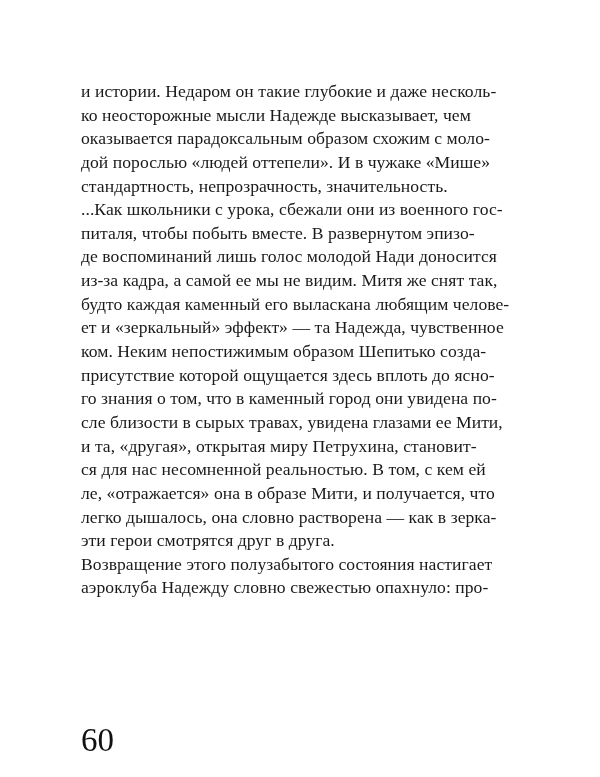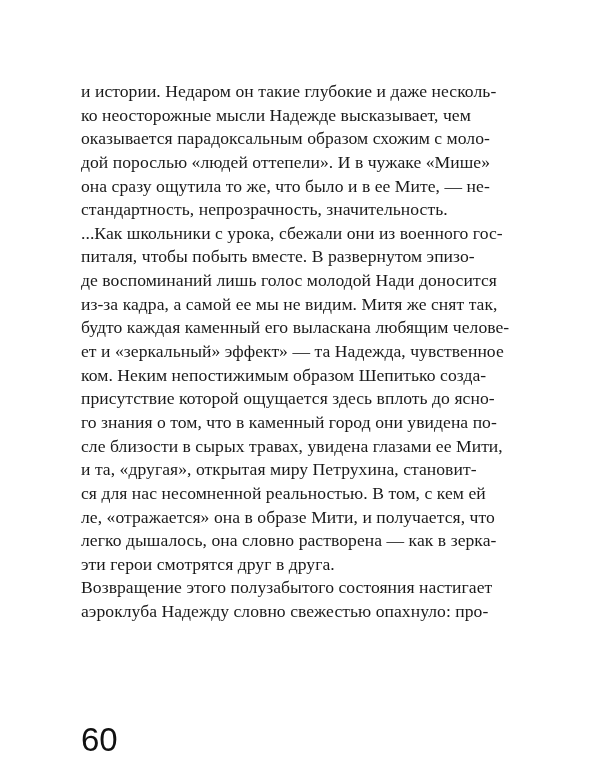--- a/index.html
+++ b/index.html
@@ -11,32 +11,31 @@
     position: absolute; left: 81px; top: 80px; width: 440px;
   }
   .line {
     display: block; white-space: nowrap;
     font-size: 17.6px; line-height: 23.65px; height: 23.65px;
     letter-spacing: 0.05px;
   }
   .page-number {
     position: absolute; left: 81px; top: 722px;
     font-size: 33px; line-height: 36px; color: #111;
-    font-family: Liberation Sans, sans-serif;
+    font-family: Liberation Serif, serif;
   }
 </style>
 </head>
 <body>
 
 <div class="page-body">
   <span class="line">и истории. Недаром он такие глубокие и даже несколь-</span>
   <span class="line">ко неосторожные мысли Надежде высказывает, чем</span>
   <span class="line">оказывается парадоксальным образом схожим с моло-</span>
   <span class="line">дой порослью «людей оттепели». И в чужаке «Мише»</span>
-  <span class="line">она сразу ощутила то же, что было и в ее Мите, — не-</span>
   <span class="line">стандартность, непрозрачность, значительность.</span>
   <span class="line">...Как школьники с урока, сбежали они из военного гос-</span>
   <span class="line">питаля, чтобы побыть вместе. В развернутом эпизо-</span>
   <span class="line">де воспоминаний лишь голос молодой Нади доносится</span>
   <span class="line">из-за кадра, а самой ее мы не видим. Митя же снят так,</span>
   <span class="line">будто каждая каменный его выласкана любящим челове-</span>
   <span class="line">ет и «зеркальный» эффект» — та Надежда, чувственное</span>
   <span class="line">ком. Неким непостижимым образом Шепитько созда-</span>
   <span class="line">присутствие которой ощущается здесь вплоть до ясно-</span>
   <span class="line">го знания о том, что в каменный город они увидена по-</span>

